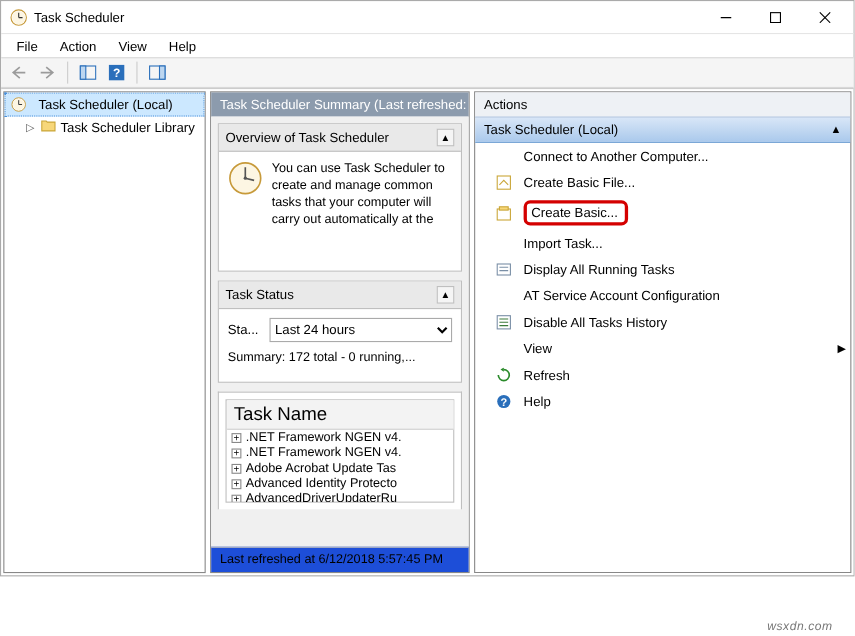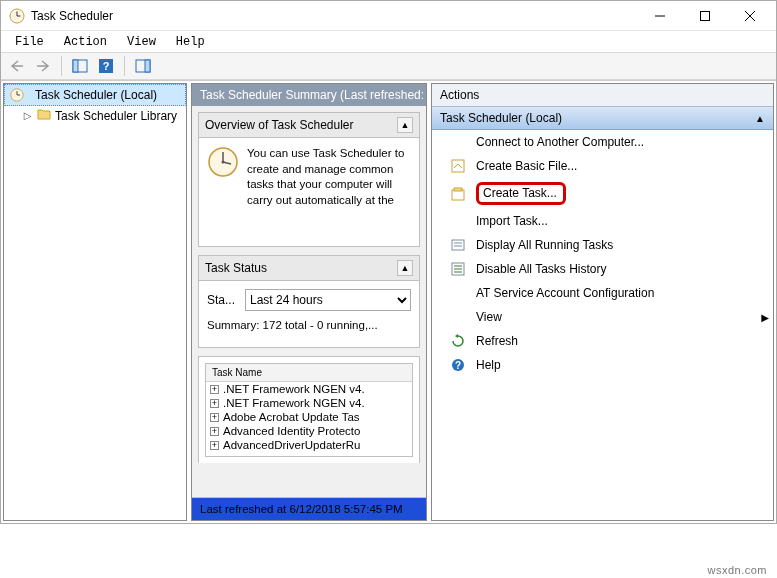--- a/index.html
+++ b/index.html
@@ -40,21 +40,21 @@
       width: 16px; height: 16px; margin-right: 6px;
       display: inline-flex; align-items: center; justify-content: center;
     }
     
     .menubar {
       height: 21px;
       display: flex;
       align-items: center;
       padding: 0 4px;
     }
-    .menuitem { padding: 2px 10px; font-family: Liberation Mono, monospace; }
+    .menuitem { padding: 2px 10px; }
     
     .toolbar {
       height: 28px;
       display: flex;
       align-items: center;
       padding: 0 4px;
       border-top: 1px solid #d8d8d8;
       border-bottom: 1px solid #d8d8d8;
       background: #f5f5f5;
       gap: 2px;
@@ -168,21 +168,21 @@
     }
     .tasklist-box {
       border: 1px solid #bfbfbf;
       height: 94px;
       overflow-y: scroll;
     }
     .tlh {
       background: #f3f3f3;
       border-bottom: 1px solid #d0d0d0;
       padding: 3px 6px;
-      font-size: 10px;
+      font-size: 17px;
     }
     .tli {
       display: flex; align-items: center; gap: 4px;
       padding: 1px 4px;
       font-size: 11.5px;
       white-space: nowrap; overflow: hidden;
     }
     .plus-icon {
       width: 9px; height: 9px;
       border: 1px solid #888;
@@ -234,24 +234,25 @@
     .action-item .asub { font-size: 10px; }
     .highlight-box {
       border: 3px solid #d40000;
       border-radius: 6px;
       display: inline-block;
       padding: 1px 6px 2px 4px;
     }
     .watermark {
       position: absolute;
       bottom: 2px;
-      right: 10px;
+      right: 20px;
       font-size: 11px;
       color: #777;
       letter-spacing: 0.5px;
+      font-style: italic;
     }
     .outer {
       position: relative;
       width: 777px;
       height: 578px;
     }
   </style>
 </head>
 <body>
 
@@ -441,53 +442,53 @@
         </span>
         <span class="atext">Create Basic File...</span>
       </div>
       <div class="action-item">
         <span class="aicon">
           <svg width="14" height="14">
                 <rect x="1" y="3" width="12" height="10" fill="#fff" stroke="#caa638"></rect>
                 <rect x="3" y="1" width="8" height="3" fill="#f7d77a" stroke="#caa638"></rect>
               </svg>
         </span>
-        <span class="atext"><span class="highlight-box">Create Task...</span></span>
+        <span class="atext"><span class="highlight-box">Create Basic...</span></span>
       </div>
       <div class="action-item">
         <span class="aicon"></span>
         <span class="atext">Import Task...</span>
       </div>
       <div class="action-item">
         <span class="aicon">
           <svg width="14" height="14">
                 <rect x="1" y="2" width="12" height="10" fill="#fff" stroke="#7a8fa6"></rect>
                 <line x1="3" y1="5" x2="11" y2="5" stroke="#7a8fa6"></line>
                 <line x1="3" y1="8" x2="11" y2="8" stroke="#7a8fa6"></line>
               </svg>
         </span>
         <span class="atext">Display All Running Tasks</span>
+      </div>
+      <div class="action-item">
+        <span class="aicon"></span>
+        <span class="atext">AT Service Account Configuration</span>
       </div>
       <div class="action-item">
         <span class="aicon">
           <svg width="14" height="14">
                 <rect x="1" y="1" width="12" height="12" fill="#fff" stroke="#7a8fa6"></rect>
                 <line x1="3" y1="4" x2="11" y2="4" stroke="#3a7a3a"></line>
                 <line x1="3" y1="7" x2="11" y2="7" stroke="#3a7a3a"></line>
                 <line x1="3" y1="10" x2="11" y2="10" stroke="#3a7a3a"></line>
               </svg>
         </span>
         <span class="atext">Disable All Tasks History</span>
       </div>
       <div class="action-item">
         <span class="aicon"></span>
-        <span class="atext">AT Service Account Configuration</span>
-      </div>
-      <div class="action-item">
-        <span class="aicon"></span>
         <span class="atext">View</span>
         <span class="asub">▶</span>
       </div>
       <div class="action-item">
         <span class="aicon">
           <svg width="14" height="14">
                 <path d="M7 2 A5 5 0 1 1 2 7" fill="none" stroke="#2a8a2a" stroke-width="1.5"></path>
                 <path d="M7 0 L7 4 L4 2 Z" fill="#2a8a2a"></path>
               </svg>
         </span>

